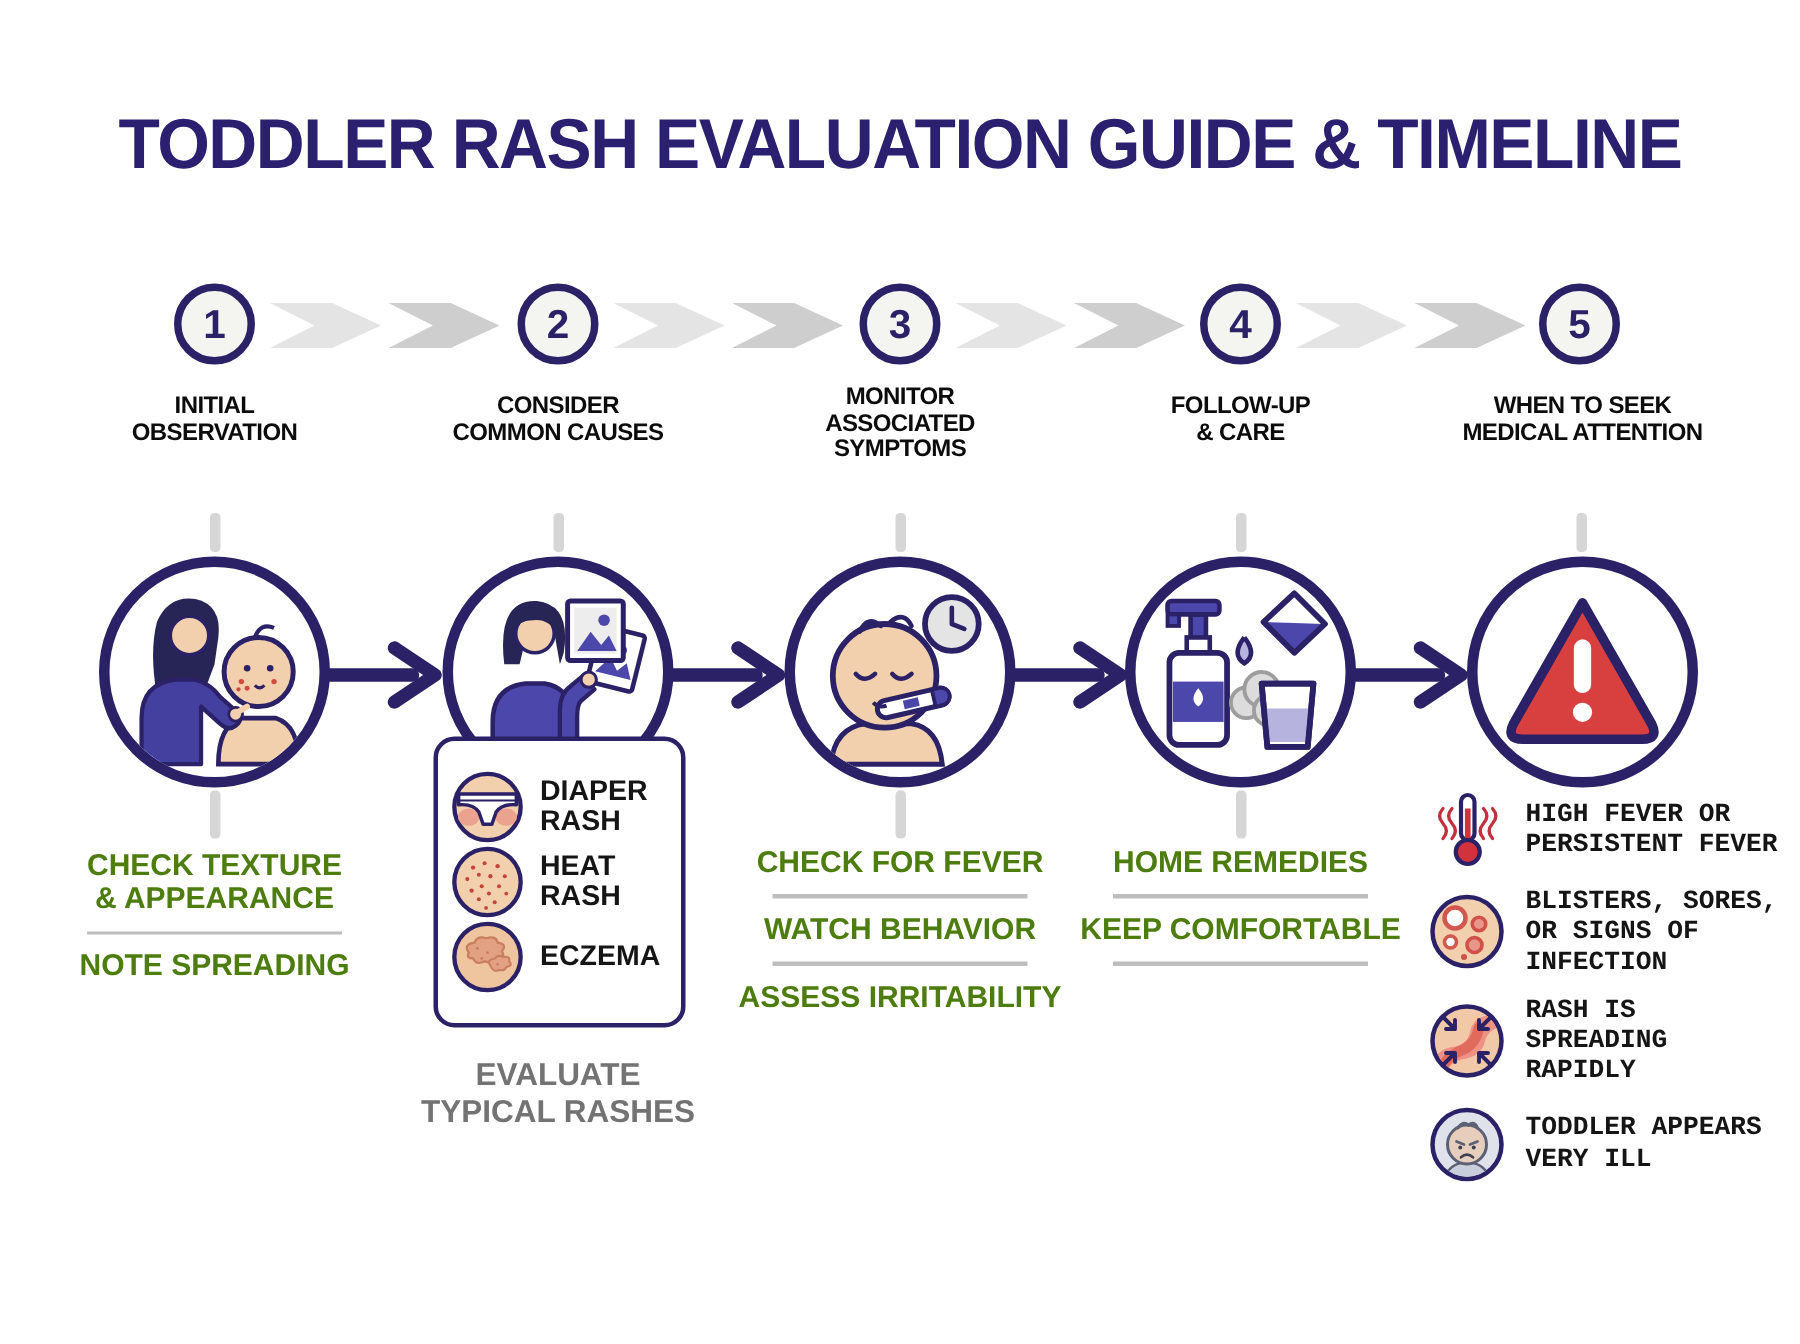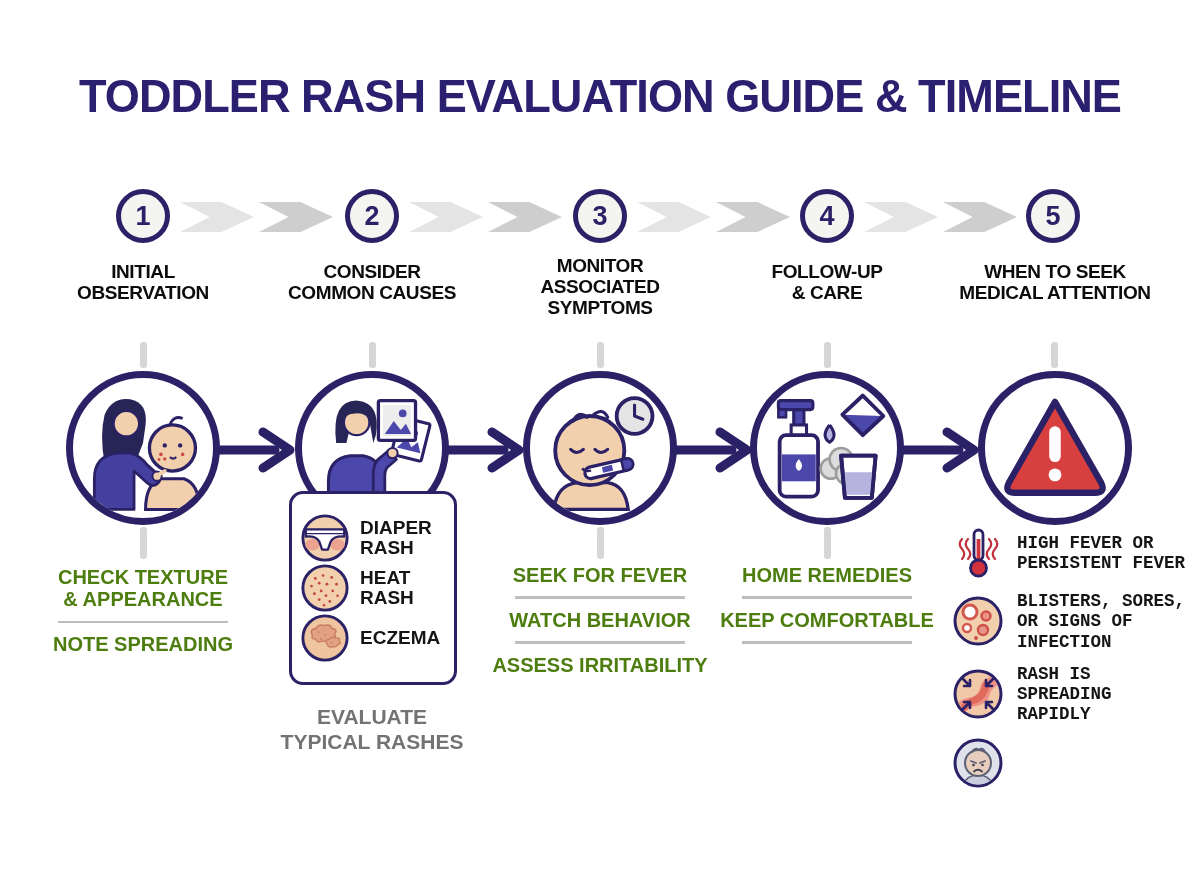--- a/index.html
+++ b/index.html
@@ -21,21 +21,21 @@
     display:flex;align-items:center;justify-content:center;
     font-size:27px;font-weight:700;color:#2b2167;z-index:2;
   }
   .chevgroup{position:absolute;top:200px;height:34px;display:flex;gap:5px;z-index:1;}
   .chev{width:74px;height:34px;background:#e4e4e4;
     clip-path:polygon(0 6%,56% 6%,100% 50%,56% 94%,0 94%,40% 50%);}
   .chev.dark{background:#cecece;}
   
   .heading{
     position:absolute;top:262px;width:250px;text-align:center;
-    font-size:19px;font-weight:800;line-height:1.1;letter-spacing:-0.4px;
+    font-size:16px;font-weight:800;line-height:1.1;letter-spacing:-0.4px;
     white-space:pre-line;color:#0c0c0c;
   }
   
   .vline{position:absolute;width:7px;border-radius:3px;background:#d6d6d6;}
   .vline.top{top:342px;height:26px;}
   .vline.bottom{top:527px;height:32px;}
   
   .iconcircle{
     position:absolute;top:371px;width:154px;height:154px;border-radius:50%;
     background:#fff;border:7px solid #2b2167;box-sizing:border-box;
@@ -295,21 +295,21 @@
             <circle cx="33" cy="31" r="0.9"></circle>
           </g>
       </svg>
       <span class="label">ECZEMA</span>
     </div>
   </div>
   <div class="evaluate">EVALUATE
 TYPICAL RASHES</div>
 
   <div class="items" style="left:470px;top:564px">
-    <div class="item">SEEK FOR FEVER</div>
+    <div class="item">CHECK FOR FEVER</div>
     <div class="hdivider"></div>
     <div class="item">WATCH BEHAVIOR</div>
     <div class="hdivider"></div>
     <div class="item">ASSESS IRRITABILITY</div>
   </div>
 
   <div class="items" style="left:697px;top:564px">
     <div class="item">HOME REMEDIES</div>
     <div class="hdivider"></div>
     <div class="item">KEEP COMFORTABLE</div>
@@ -379,16 +379,18 @@
         <g clip-path="url(#illclip)">
           <path d="M10,50 Q14,38 26,38 Q38,38 42,50 Z" fill="#c9cedd" stroke="#5c6075" stroke-width="1.6"></path>
           <circle cx="26" cy="26" r="13" fill="#e7cdbb" stroke="#5c6075" stroke-width="2"></circle>
           <path d="M20,15 q3,-5 7,-2 q4,-3 6,2" fill="none" stroke="#5c6075" stroke-width="2" stroke-linecap="round"></path>
           <path d="M19,24 l5,2 M33,24 l-5,2" stroke="#5c6075" stroke-width="1.8" stroke-linecap="round"></path>
           <circle cx="21.5" cy="28" r="1.3" fill="#3c4052"></circle>
             <circle cx="30.5" cy="28" r="1.3" fill="#3c4052"></circle>
           <path d="M22,34.5 q4,-3.5 8,0" fill="none" stroke="#3c4052" stroke-width="1.8" stroke-linecap="round"></path>
         </g>
       </svg>
+      <span class="label">TODDLER APPEARS
+VERY ILL</span>
     </div>
   </div>
 
 </div>
 
 </body></html>

